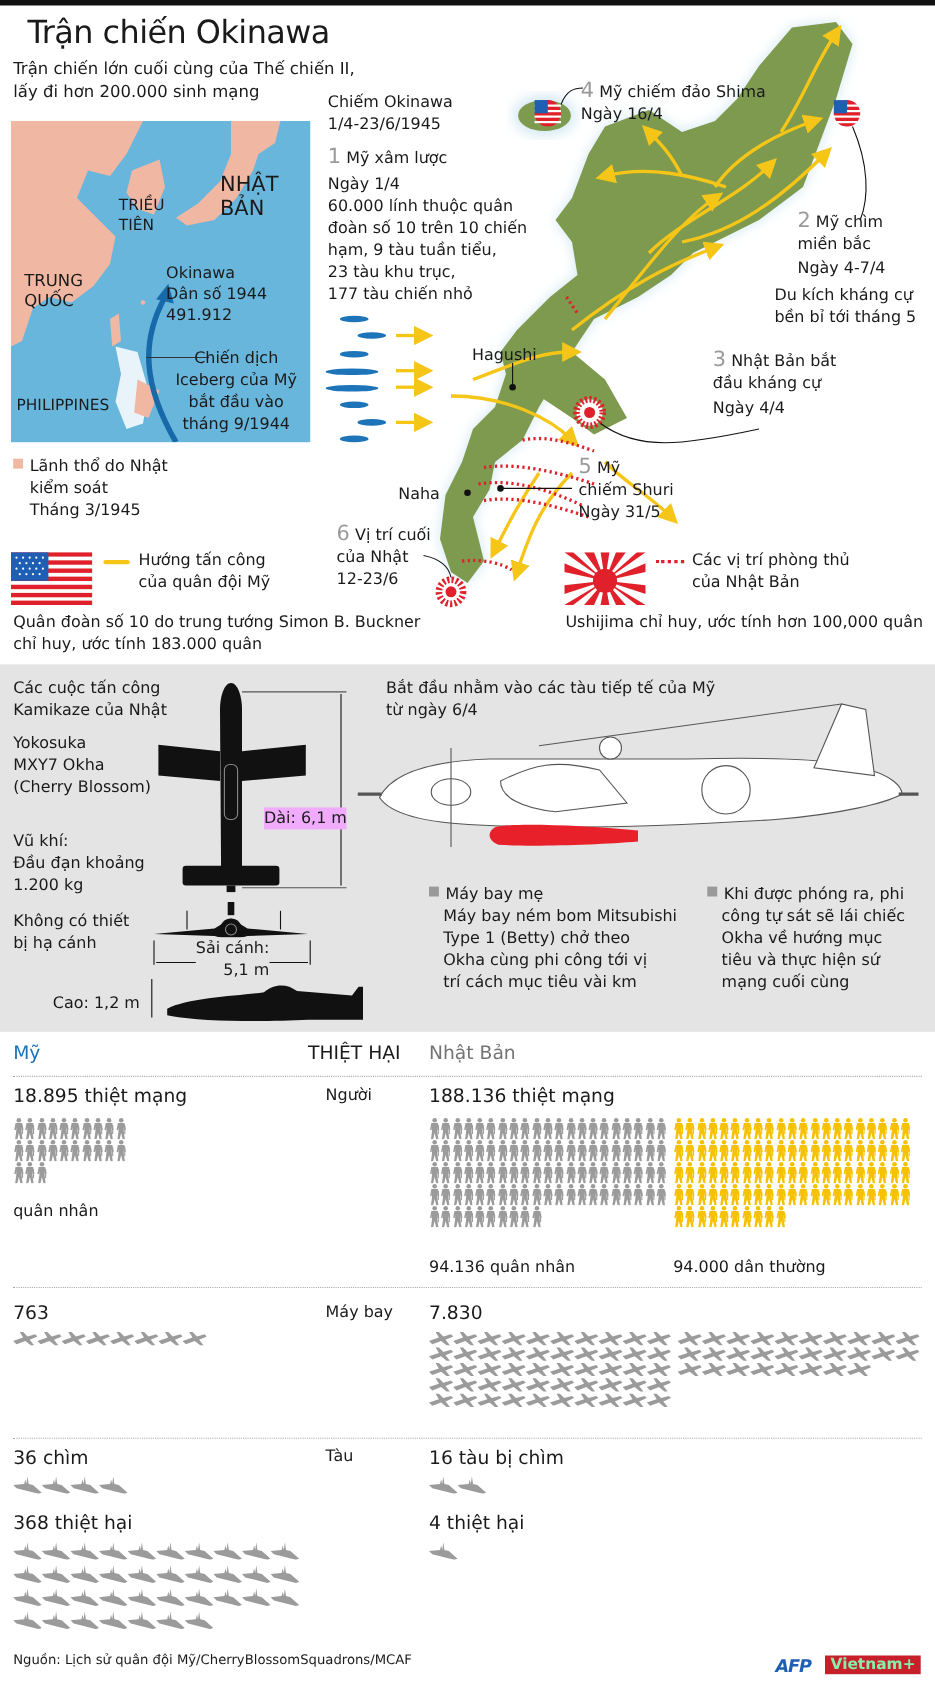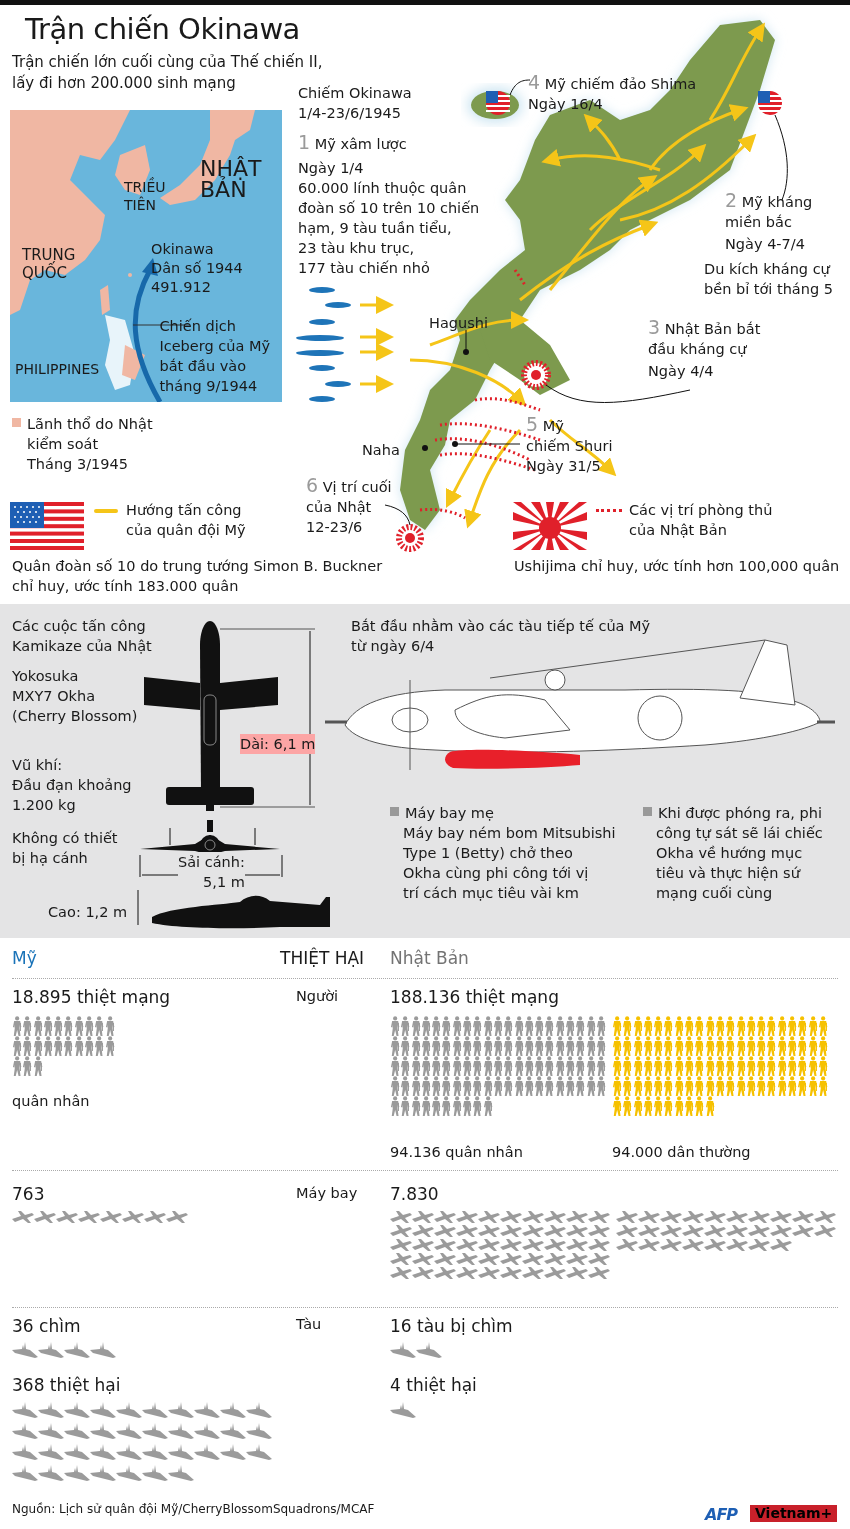--- a/index.html
+++ b/index.html
@@ -26,21 +26,21 @@
   .loss-h { font-size: 17px; }
   .dots { height: 0; border-top: 1px dotted #aaa; }
   .row-val { font-size: 17px; }
   .row-cat { font-size: 14.5px; }
   .icon-grid { display: flex; flex-wrap: wrap; }
   .soldier { width: 10.3px; height: 20px; }
   .plane { width: 22px; height: 14px; }
   .ship { width: 26px; height: 16px; }
   .source { left: 12px; top: 1502px; font-size: 12px; }
   .logo-afp { left: 705px; top: 1505px; font-size: 16px; font-weight: bold; font-style: italic; color: #1e5fb4; letter-spacing: -1px; }
-  .logo-vn { left: 750px; top: 1505px; height: 17px; padding: 0 5px; background: #c8202a; color: #000000; font-size: 14px; font-weight: bold; line-height: 17px; }
+  .logo-vn { left: 750px; top: 1505px; height: 17px; padding: 0 5px; background: #c8202a; color: #86efac; font-size: 14px; font-weight: bold; line-height: 17px; }
 </style>
 </head>
 <body>
 
 <svg width="0" height="0" style="position:absolute">
   <defs>
     <symbol id="sym-soldier" viewBox="0 0 10 20">
       <circle cx="5" cy="2.4" r="2.1"></circle>
       <path d="M2 5 h6 l1.2 6 l-1.4 0.4 l-0.4 -3 l0 4 l1 7.6 h-2 l-1.4 -6 l-1.4 6 h-2 l1 -7.6 l0 -4 l-0.4 3 l-1.4 -0.4 z"></path>
       <rect x="7.8" y="7" width="1" height="8"></rect>
@@ -67,39 +67,39 @@
     <path d="M110 45 L135 35 L140 60 L130 85 L115 80 L105 65 Z" fill="#f0b7a3"></path>
     <path d="M200 0 H245 L240 20 L225 30 L220 45 L205 70 L185 90 L160 95 L150 88 L170 75 L190 55 L200 30 Z" fill="#f0b7a3"></path>
     <path d="M90 180 L98 175 L100 200 L92 205 Z" fill="#f0b7a3"></path>
     <path d="M95 205 L115 210 L125 245 L120 275 L105 280 L95 255 L100 230 Z" fill="#ffffff" opacity="0.85"></path>
     <path d="M115 235 L135 245 L125 270 L112 265 Z" fill="#f0b7a3"></path>
     <circle cx="120" cy="165" r="2" fill="#f0b7a3"></circle>
     <path d="M150 292 C120 240 118 200 140 160" stroke="#1769aa" stroke-width="5" fill="none"></path>
     <path d="M132 162 L143 148 L148 166 Z" fill="#1769aa"></path>
     <line x1="123" y1="215" x2="180" y2="215" stroke="#333" stroke-width="1"></line>
   </svg>
-  <div class="label" style="left:190px;top:48px;font-size:22px;line-height:21px">
+  <div class="label" style="left:190px;top:48px;font-size:19px;line-height:21px">
     <div>NHẬT</div>
     <div>BẢN</div>
   </div>
-  <div class="label" style="left:114px;top:68px">
+  <div class="label" style="left:98px;top:68px">
     <div>TRIỀU</div>
     <div>TIÊN</div>
   </div>
   <div class="label" style="left:12px;top:136px;font-size:15px">
     <div>TRUNG</div>
     <div>QUỐC</div>
   </div>
   <div class="label" style="left:5px;top:250px">PHILIPPINES</div>
   <div class="label" style="left:141px;top:130px;font-size:14.5px;line-height:19px">
     <div>Okinawa</div>
     <div>Dân số 1944</div>
     <div>491.912</div>
   </div>
-  <div class="label" style="right:12px;top:206px;text-align:left;font-size:14.5px;line-height:20px">
+  <div class="label" style="right:12px;top:206px;text-align:center;font-size:14.5px;line-height:20px">
     <div>Chiến dịch</div>
     <div>Iceberg của Mỹ</div>
     <div>bắt đầu vào</div>
     <div>tháng 9/1944</div>
   </div>
 </div>
 <div class="abs txt" style="left:12px;top:414px">
   <div><span class="legend-sq"></span><span>Lãnh thổ do Nhật</span></div>
   <div style="padding-left:15px">kiểm soát</div>
   <div style="padding-left:15px">Tháng 3/1945</div>
@@ -213,21 +213,21 @@
   <div>đoàn số 10 trên 10 chiến</div>
   <div>hạm, 9 tàu tuần tiểu,</div>
   <div>23 tàu khu trục,</div>
   <div>177 tàu chiến nhỏ</div>
 </div>
 <div class="abs txt" style="left:528px;top:72px">
   <div><span class="num">4</span> <span>Mỹ chiếm đảo Shima</span></div>
   <div>Ngày 16/4</div>
 </div>
 <div class="abs txt" style="left:725px;top:190px">
-  <div><span class="num">2</span> <span>Mỹ kháng</span></div>
+  <div><span class="num">2</span> <span>Mỹ chìm</span></div>
   <div>miền bắc</div>
   <div style="margin-top:2px">Ngày 4-7/4</div>
 </div>
 <div class="abs txt" style="left:704px;top:259px;">
   <div>Du kích kháng cự</div>
   <div>bền bỉ tới tháng 5</div>
 </div>
 <div class="abs txt" style="left:648px;top:317px">
   <div><span class="num">3</span> <span>Nhật Bản bắt</span></div>
   <div>đầu kháng cự</div>
@@ -358,21 +358,21 @@
   <rect x="77" y="205" width="6" height="12" fill="#111"></rect>
   <line x1="40" y1="213" x2="40" y2="230" stroke="#111"></line>
   <line x1="125" y1="213" x2="125" y2="230" stroke="#111"></line>
   <line x1="10" y1="240" x2="10" y2="262" stroke="#111"></line>
   <line x1="152" y1="240" x2="152" y2="262" stroke="#111"></line>
   <line x1="12" y1="260" x2="150" y2="260" stroke="#111"></line>
 
   <path d="M22 302 C40 292 90 290 110 287 C118 280 130 278 140 286 L190 290 L196 282 L200 282 L200 312 L150 312 C110 314 50 314 22 308 Z" fill="#111"></path>
   <line x1="8" y1="275" x2="8" y2="310" stroke="#111"></line>
 </svg>
-<div class="abs txt" style="left:240px;top:734px;background:#fca5a5">Dài: 6,1 m</div>
+<div class="abs txt" style="left:240px;top:734px;background:#f0abfc">Dài: 6,1 m</div>
 <div class="abs txt" style="left:178px;top:852px;text-align:right;background:#e4e4e5">
   <div>Sải cánh:</div>
   <div>5,1 m</div>
 </div>
 <div class="abs txt" style="left:48px;top:902px">Cao: 1,2 m</div>
 
 <div class="abs txt" style="left:351px;top:616px">
   <div>Bắt đầu nhằm vào các tàu tiếp tế của Mỹ</div>
   <div>từ ngày 6/4</div>
 </div>

